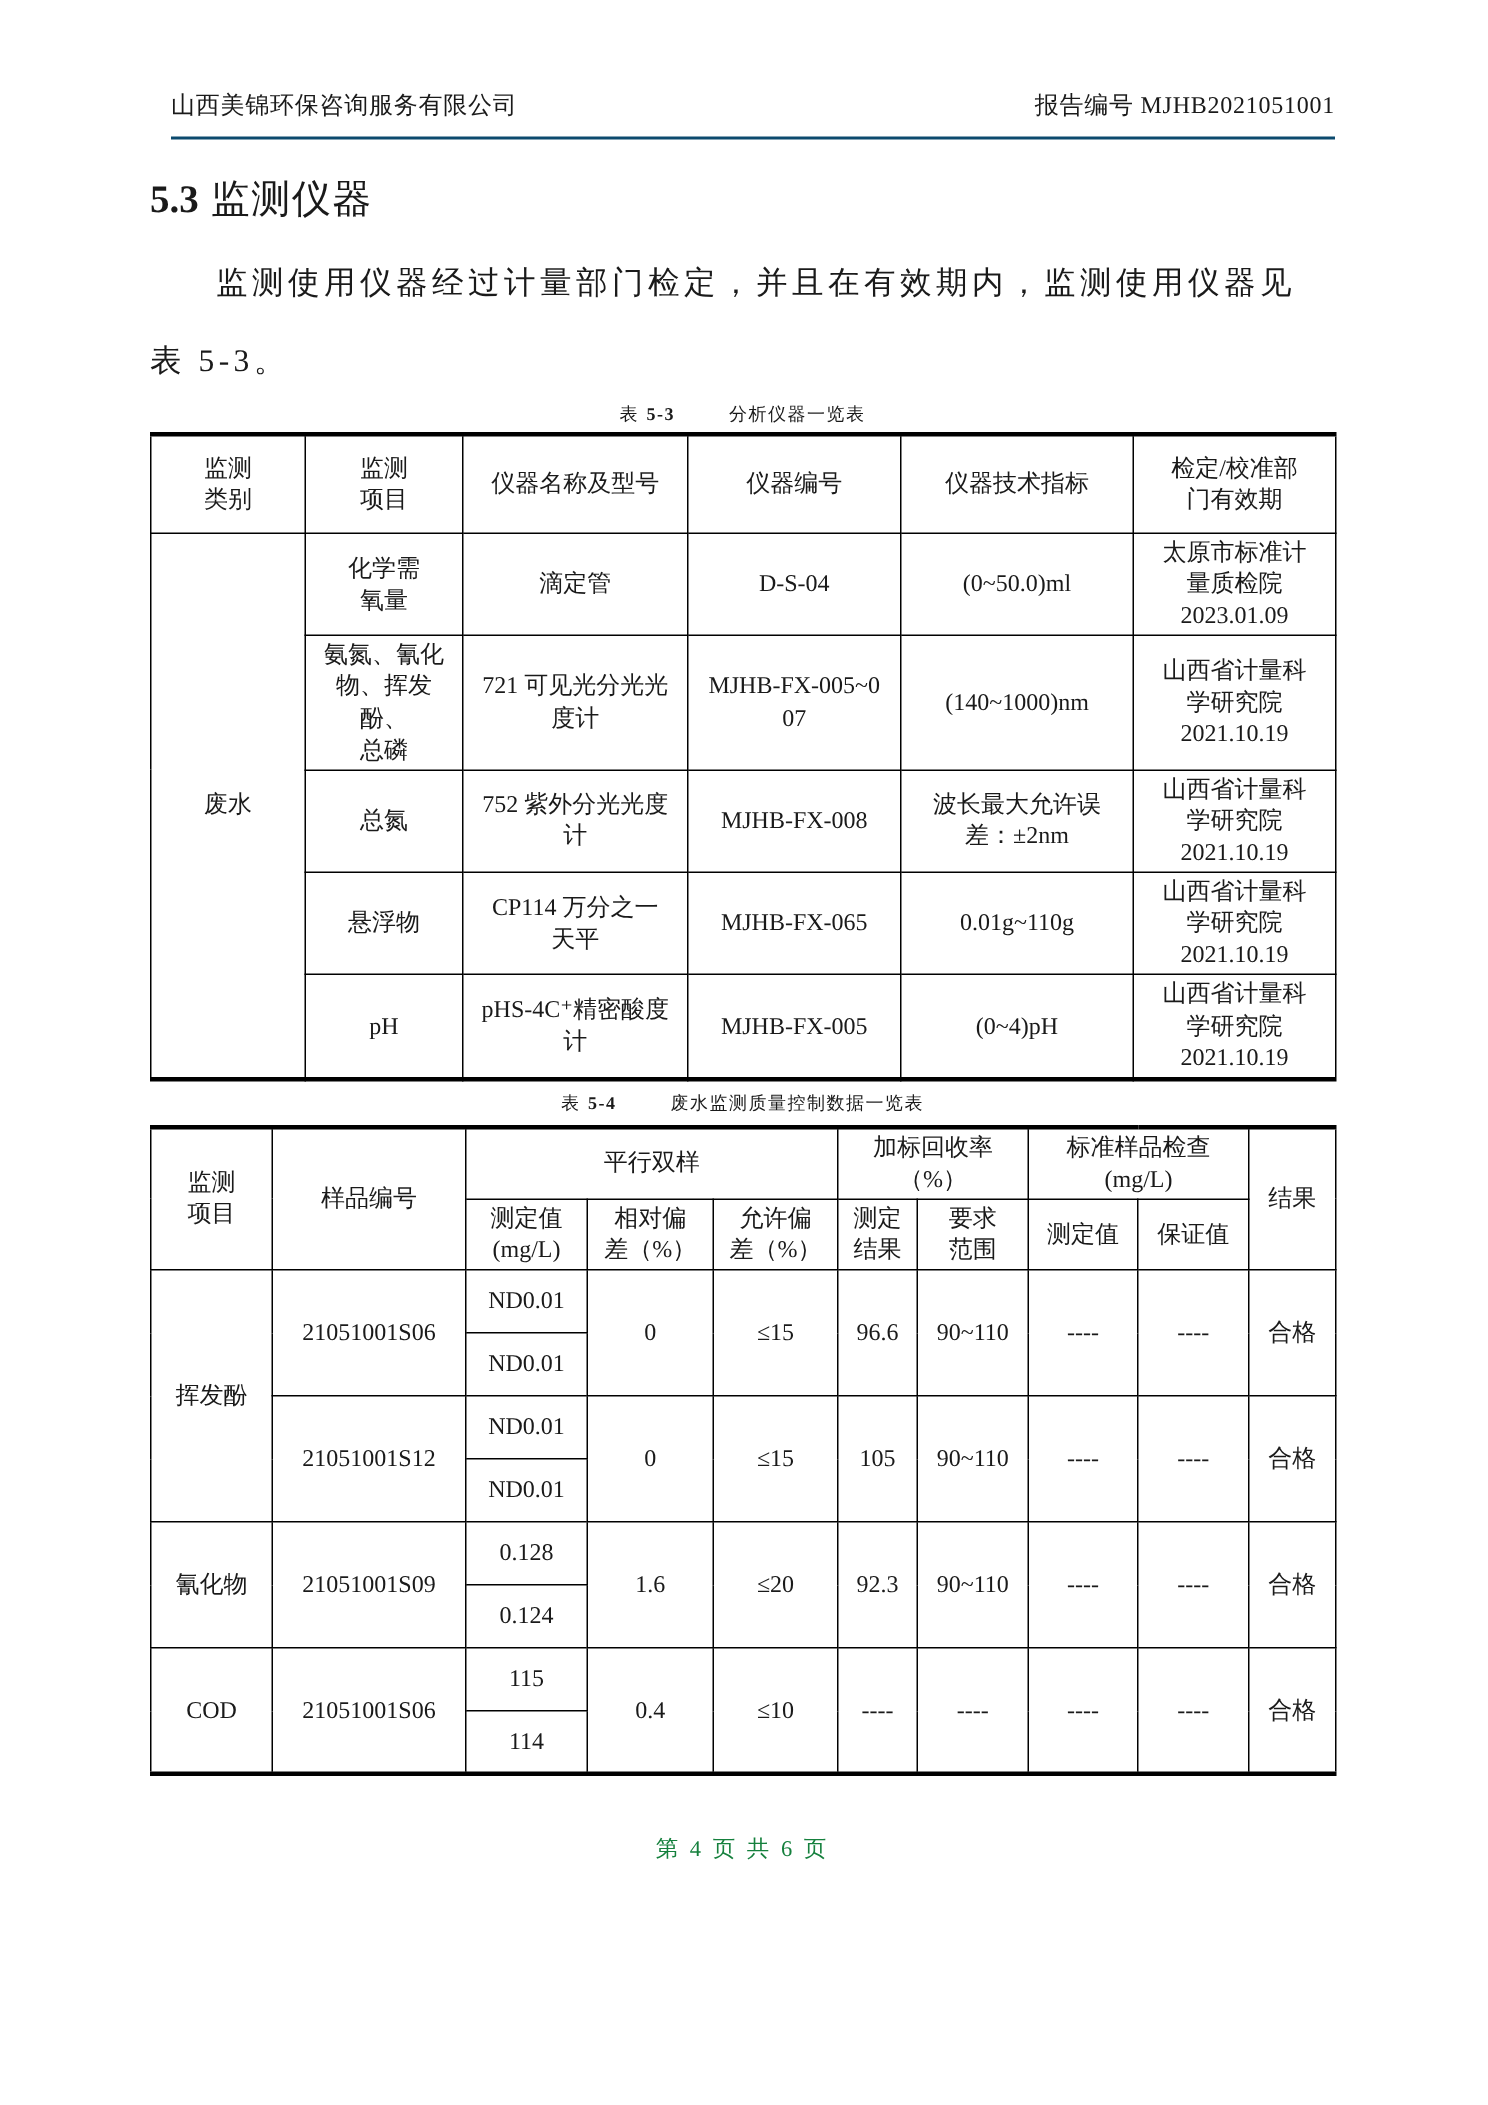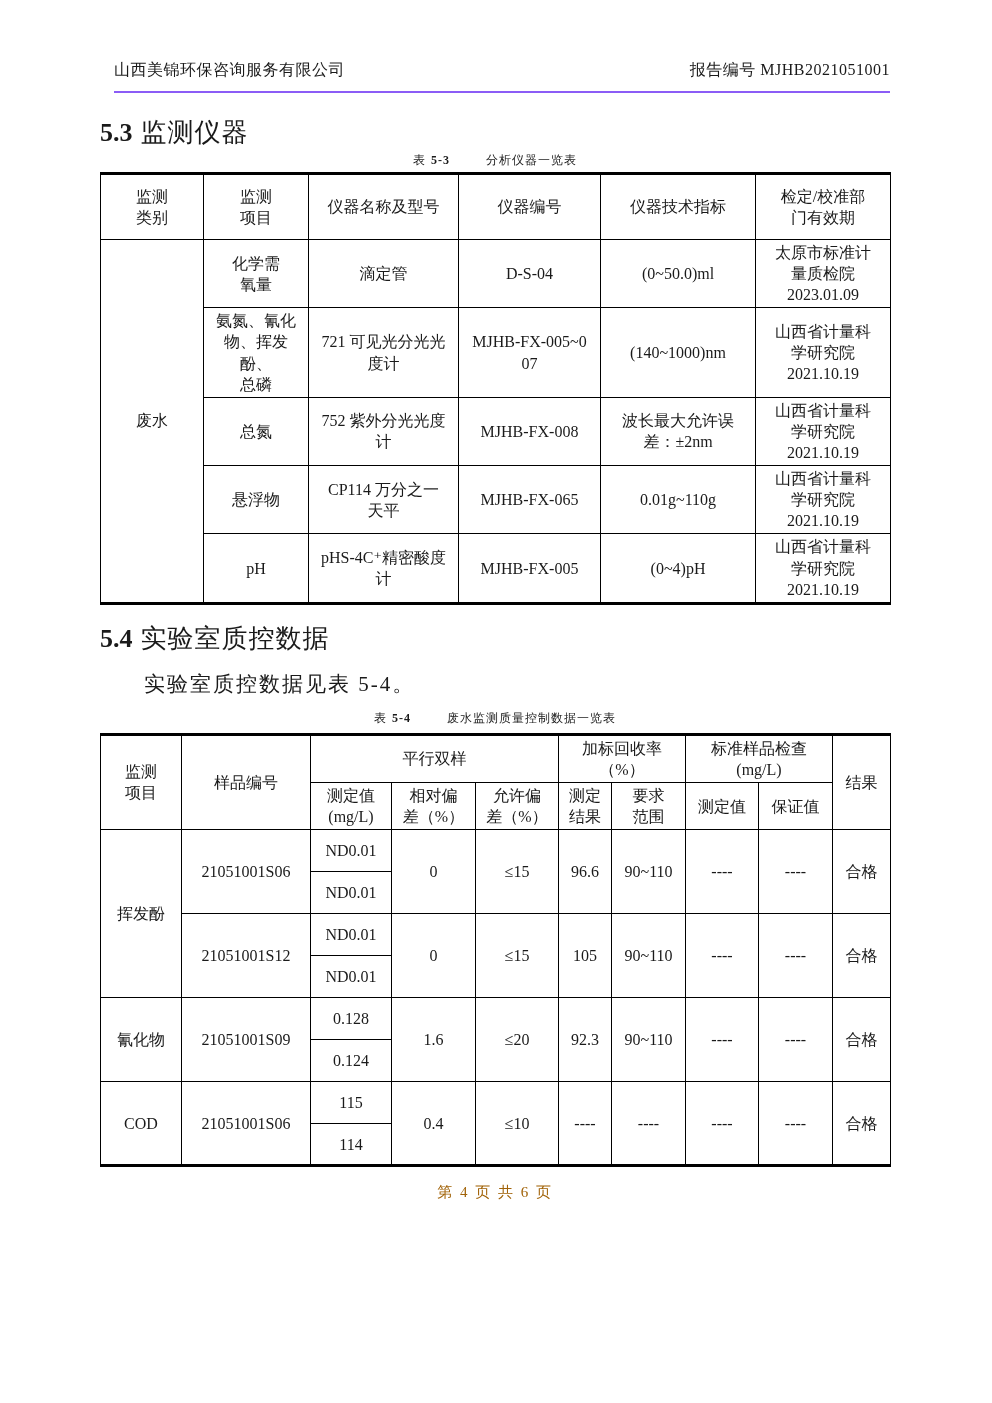--- a/index.html
+++ b/index.html
@@ -16,21 +16,21 @@
   }
   .content { margin: 0 102px 0 100px; }
 
   
   .doc-header {
     display: flex;
     justify-content: space-between;
     align-items: center;
     margin: 0 0 0 14px;
     padding: 60px 0 10px 0;
-    border-bottom: 2px solid #8b5cf6;
+    border-bottom: 2px solid #0c4a6e;
     font-size: 16px;
     letter-spacing: 0.5px;
   }
 
   
   .sec {
     margin-top: 22px;
     font-size: 26px;
     font-weight: normal;
     letter-spacing: 1px;
@@ -76,42 +76,44 @@
     line-height: 1.32;
     white-space: pre-line;
     word-break: break-all;
   }
   .t53 tr { height: 66px; }
   .t54 tr.h-row { height: 47px; }
   .t54 tr.d-row { height: 42px; }
 
   
   .doc-footer {
-    margin-top: 16px;
+    margin-top: 39px;
     text-align: center;
     font-size: 15px;
     letter-spacing: 2px;
-    color: #a16207;
+    color: #15803d;
   }
 </style>
 </head>
 <body>
 
 <div class="page">
   <div class="content">
 
     <div class="doc-header">
       <span>山西美锦环保咨询服务有限公司</span>
       <span>报告编号 MJHB2021051001</span>
     </div>
 
     <h2 class="sec">
       <span class="num">5.3</span><span>监测仪器</span>
     </h2>
 
+    <p class="body-p">监测使用仪器经过计量部门检定，并且在有效期内，监测使用仪器见
+表 5-3。</p>
 
     <div class="caption">
       <span class="cap-pre">表</span><b class="cap-num">5-3</b><span>分析仪器一览表</span>
     </div>
 
     <table class="t53">
       <colgroup>
         <col style="width:103px">
           <col style="width:105px">
           <col style="width:150px">
@@ -182,25 +184,21 @@
 计</td>
         <td>MJHB-FX-005</td>
         <td>(0~4)pH</td>
         <td>山西省计量科
 学研究院
 2021.10.19</td>
       </tr>
     </tbody>
       </table>
 
-    <h2 class="sec" style="margin-top:16px;">
-      <span class="num">5.4</span><span>实验室质控数据</span>
-    </h2>
-
-    <p class="body-p single">实验室质控数据见表 5-4。</p>
+
 
     <div class="caption" style="margin-top:6px;">
       <span class="cap-pre">表</span><b class="cap-num">5-4</b><span>废水监测质量控制数据一览表</span>
     </div>
 
     <table class="t54" style="margin-top:6px;">
       <colgroup>
         <col style="width:81px">
           <col style="width:129px">
           <col style="width:81px">

